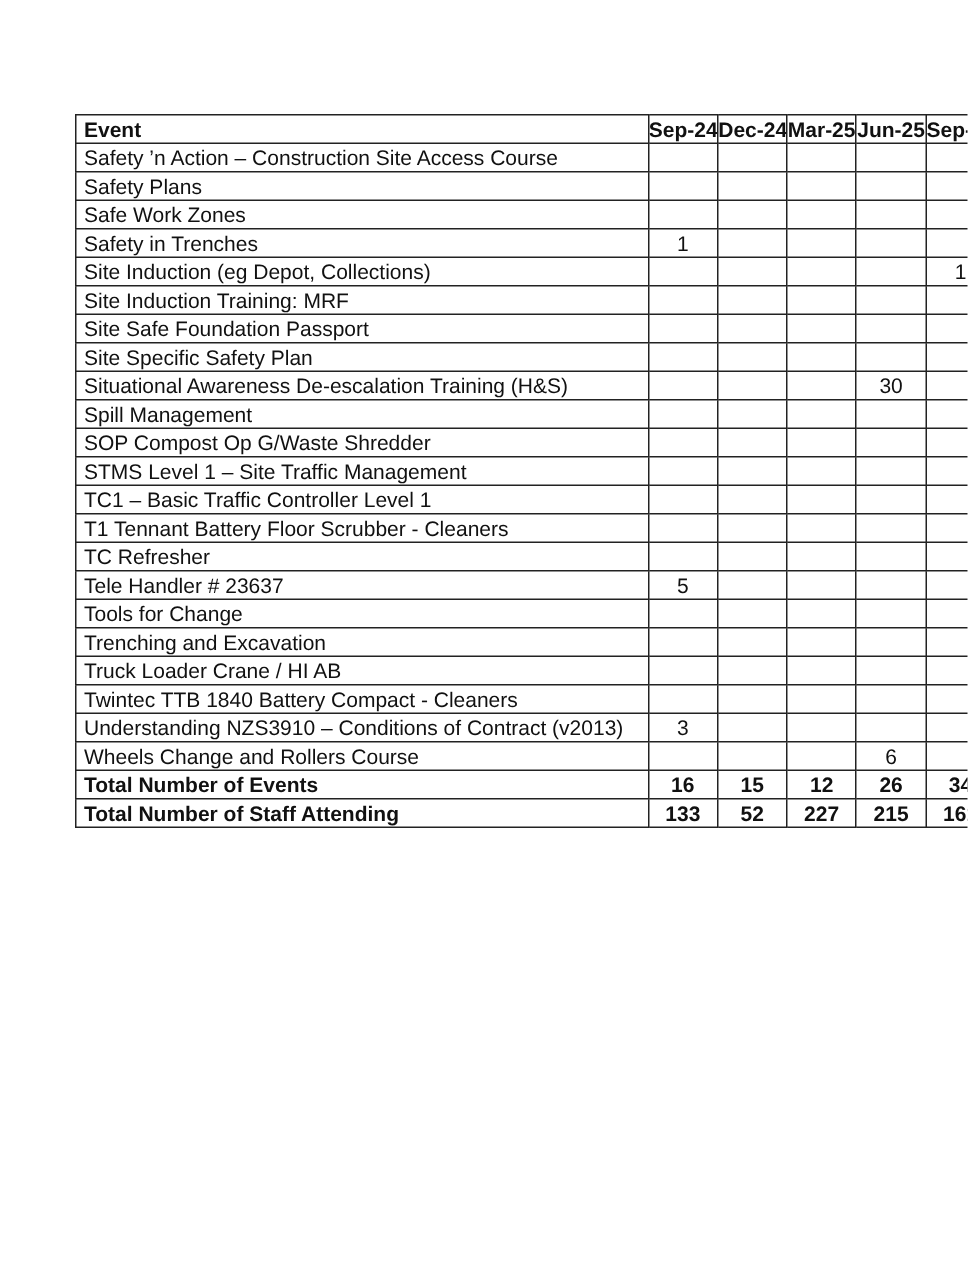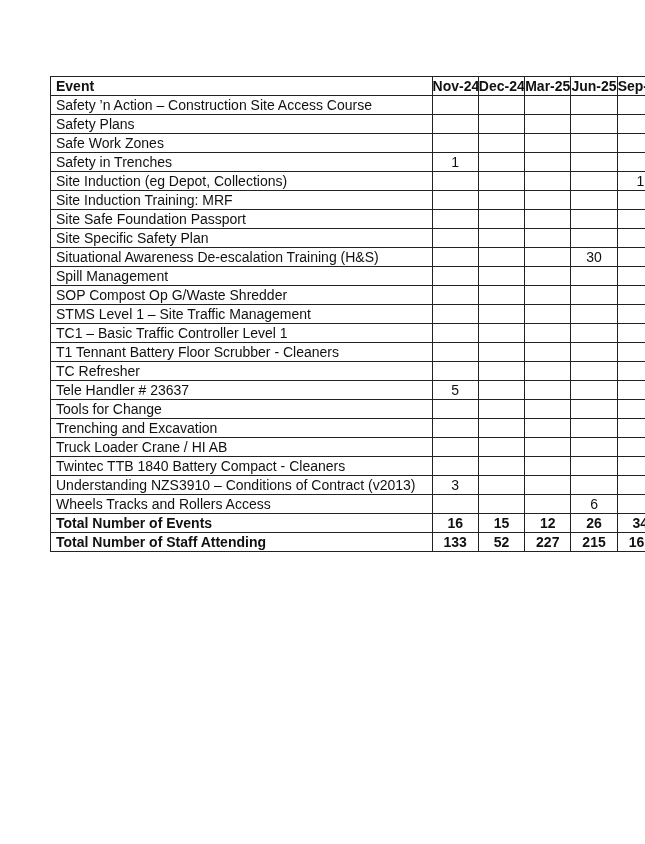--- a/index.html
+++ b/index.html
@@ -34,21 +34,21 @@
     <col class="c-event">
       <col class="c-num">
       <col class="c-num">
       <col class="c-num">
       <col class="c-num">
       <col class="c-num">
   </colgroup>
   <thead>
     <tr>
       <th>Event</th>
-      <th class="num">Nov-24</th>
+      <th class="num">Sep-24</th>
       <th class="num">Dec-24</th>
       <th class="num">Mar-25</th>
       <th class="num">Jun-25</th>
       <th class="num">Sep-25</th>
     </tr>
   </thead>
   <tbody id="tbody">
       <tr class="">
         <td>Safety ’n Action – Construction Site Access Course</td>
         <td class="num"></td>
@@ -211,21 +211,21 @@
       </tr>
       <tr class="">
         <td>Understanding NZS3910 – Conditions of Contract (v2013)</td>
         <td class="num">3</td>
         <td class="num"></td>
         <td class="num"></td>
         <td class="num"></td>
         <td class="num"></td>
       </tr>
       <tr class="">
-        <td>Wheels Tracks and Rollers Access</td>
+        <td>Wheels Change and Rollers Course</td>
         <td class="num"></td>
         <td class="num"></td>
         <td class="num"></td>
         <td class="num">6</td>
         <td class="num"></td>
       </tr>
       <tr class="total">
         <td>Total Number of Events</td>
         <td class="num">16</td>
         <td class="num">15</td>

